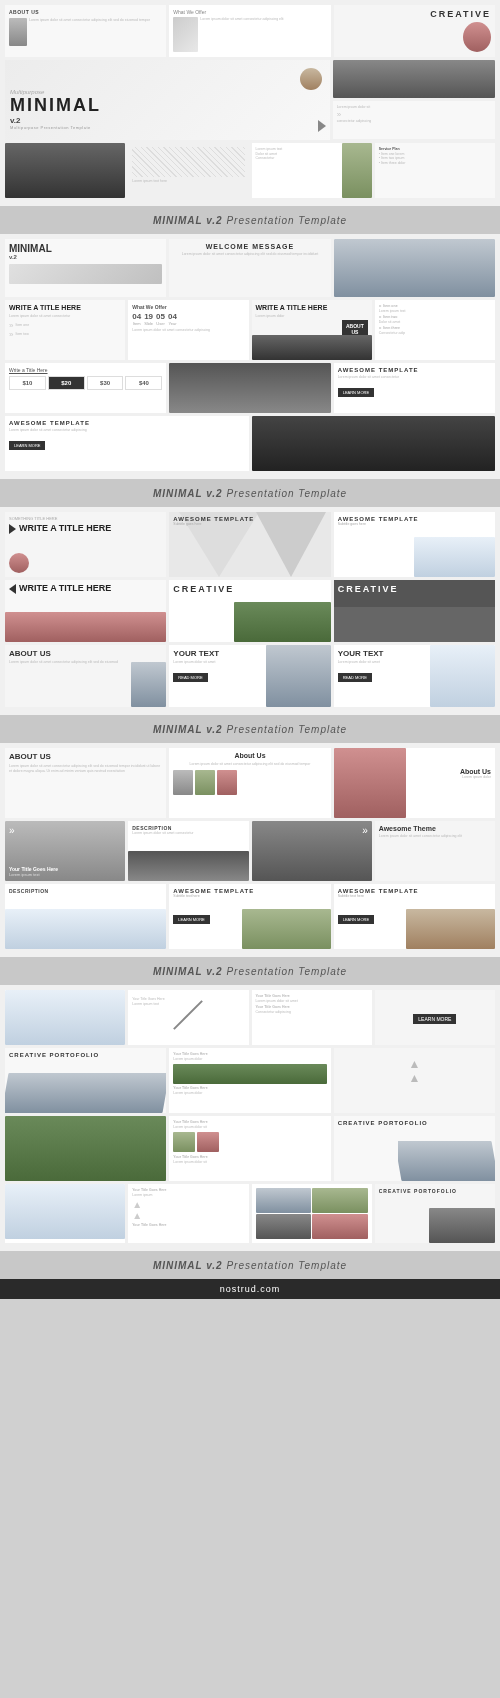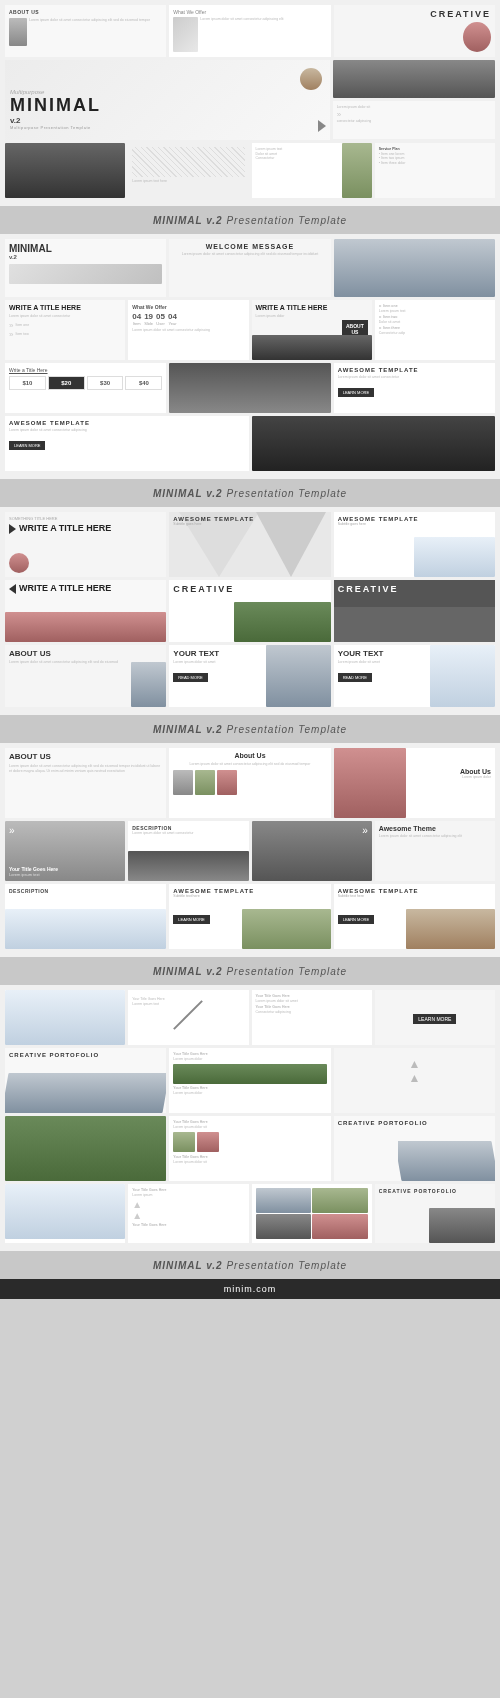--- a/index.html
+++ b/index.html
@@ -727,14 +727,14 @@
 
 </div>
 
 <div class="divider">
   <span class="divider-text">
     <span>MINIMAL v.2</span> Presentation Template
   </span>
 </div>
 
 <div class="gfx-bar">
-  <span>minim.com</span>
+  <span>nostrud.com</span>
 </div>
 
 </body></html>

